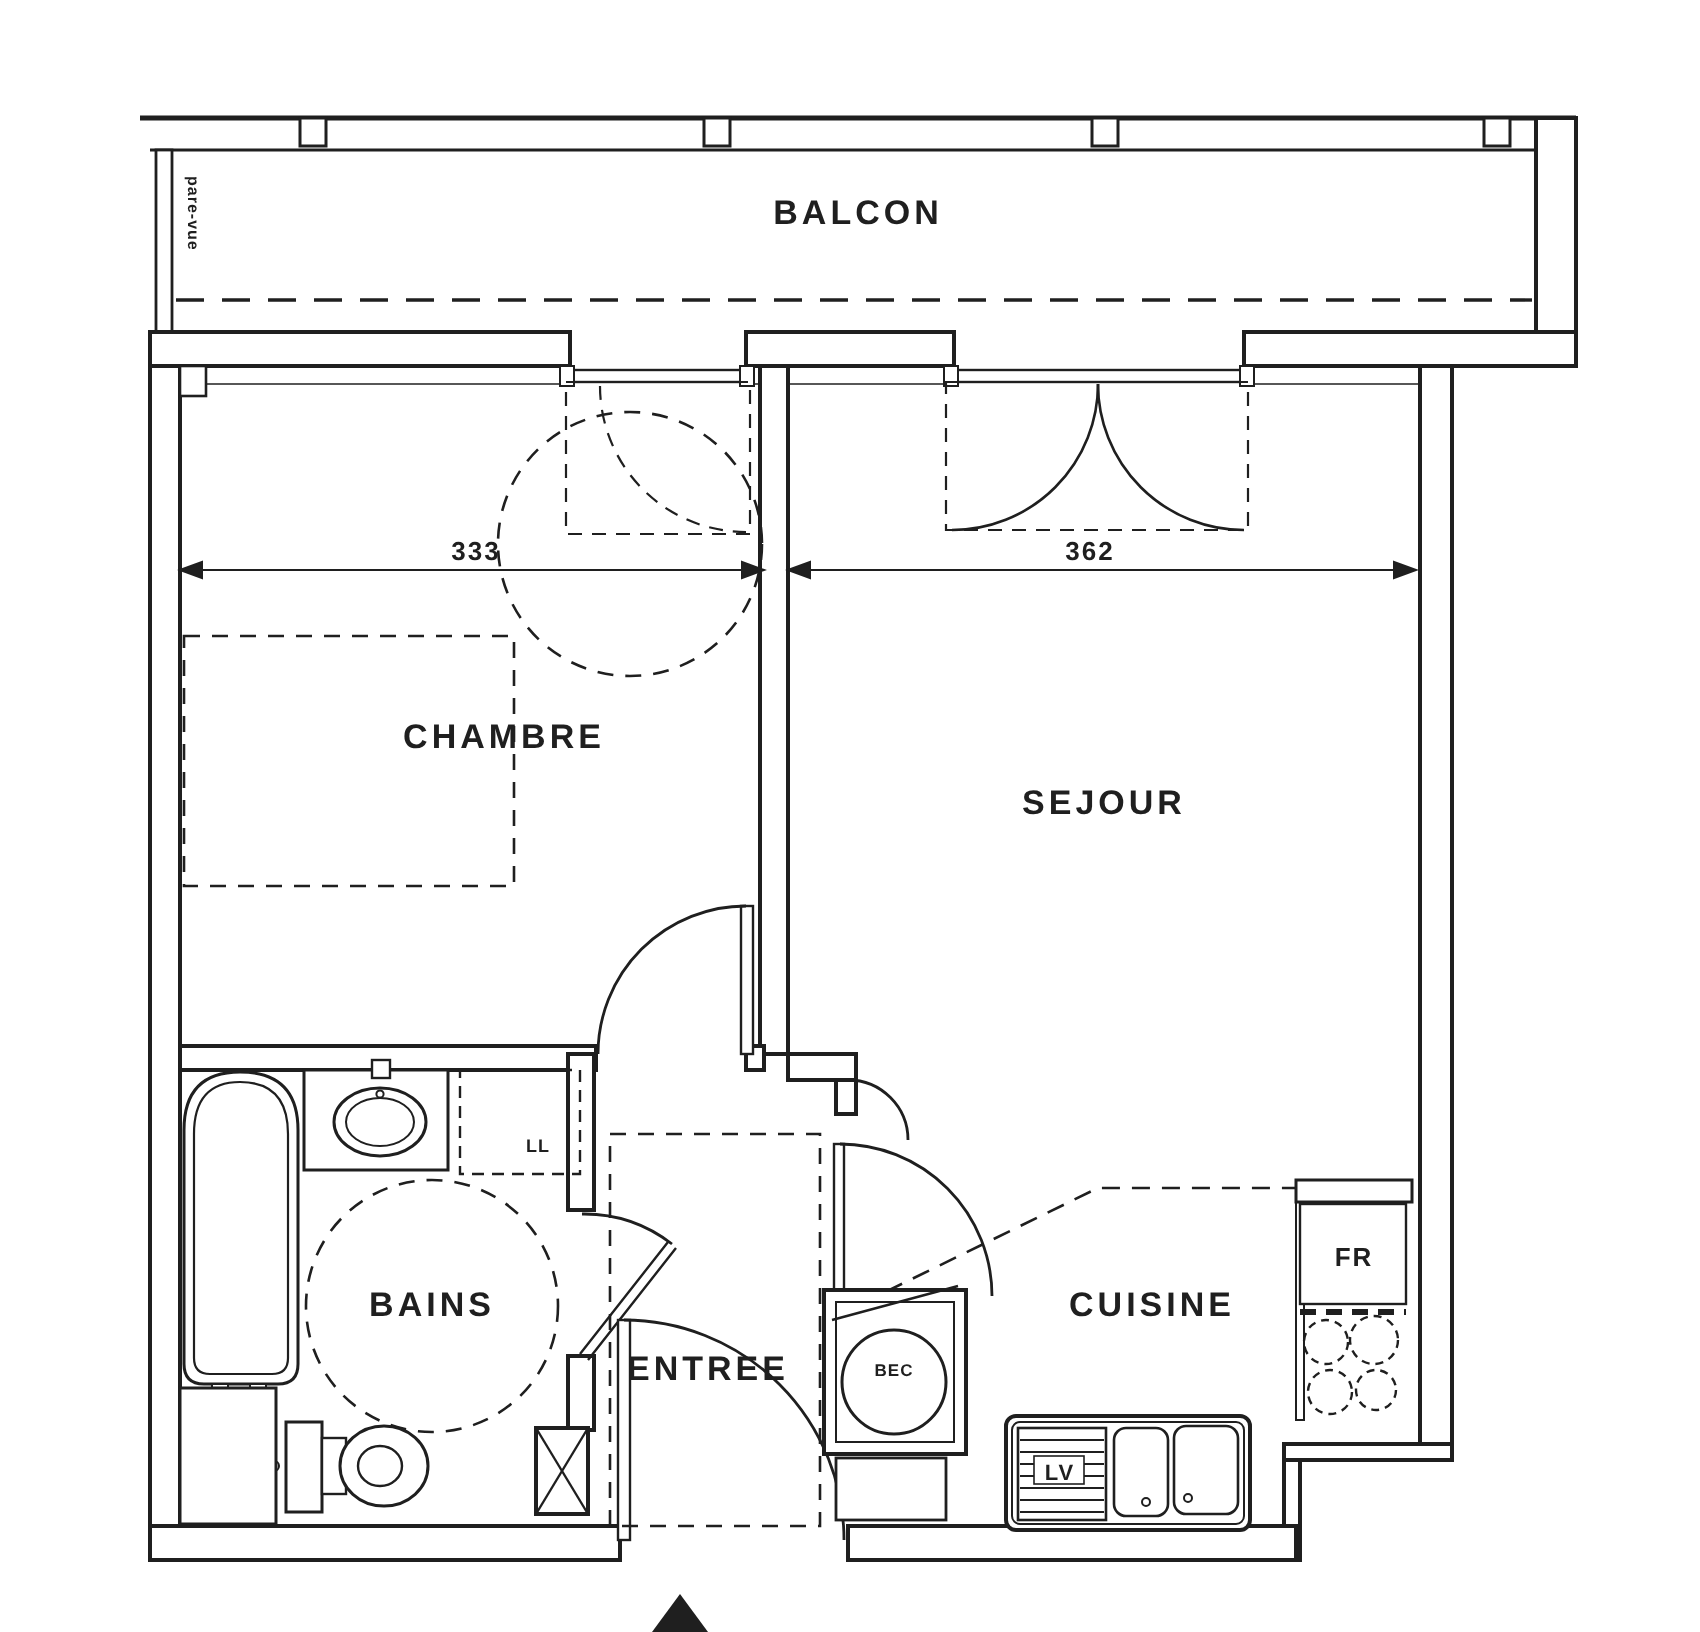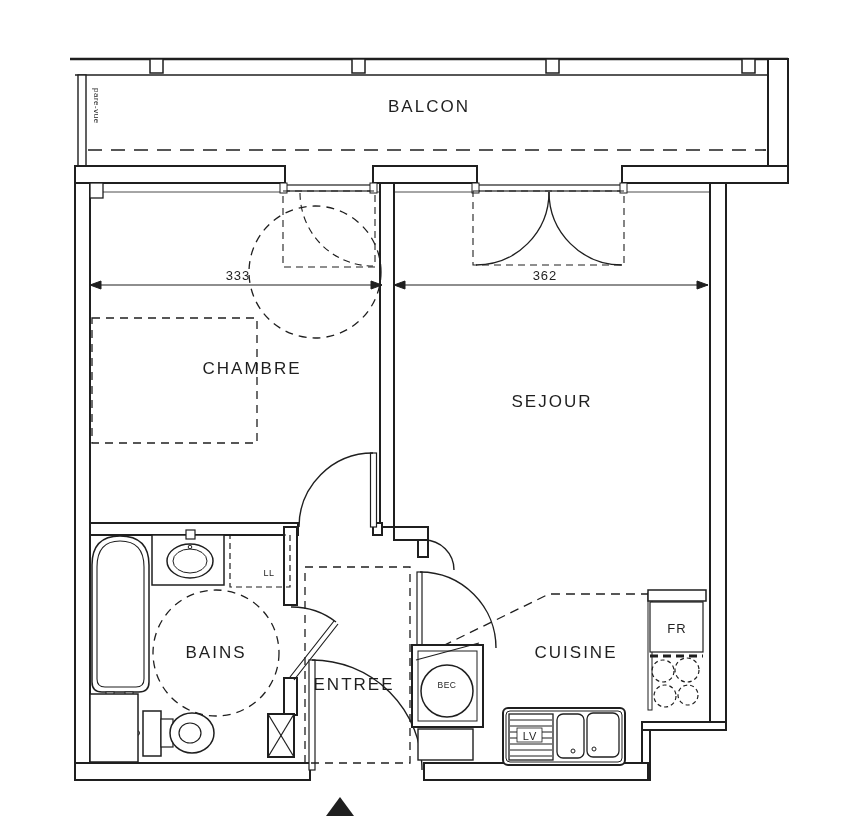--- a/index.html
+++ b/index.html
@@ -2,20 +2,21 @@
 <html><head>
 <meta charset="utf-8">
 <style>
   html,body{margin:0;padding:0;background:#ffffff;}
   .page{
     position:relative;
     width:812px;height:816px;
     background:#ffffff;
     font-family:"Liberation Sans", sans-serif;
     overflow:hidden;
+    font-weight:bold;
   }
   svg{display:block;}
   text{fill:#1f1f1f;}
   .room-label{font-size:17px;letter-spacing:2px;}
   .dim-label{font-size:13px;letter-spacing:1px;}
   .small-label{font-size:9px;letter-spacing:0.5px;}
   .tiny-label{font-size:8.5px;letter-spacing:0.5px;}
   .fr-label{font-size:13px;letter-spacing:1px;}
   .lv-label{font-size:11px;letter-spacing:1px;}
   .pare-vue{font-size:8px;letter-spacing:0.5px;}

